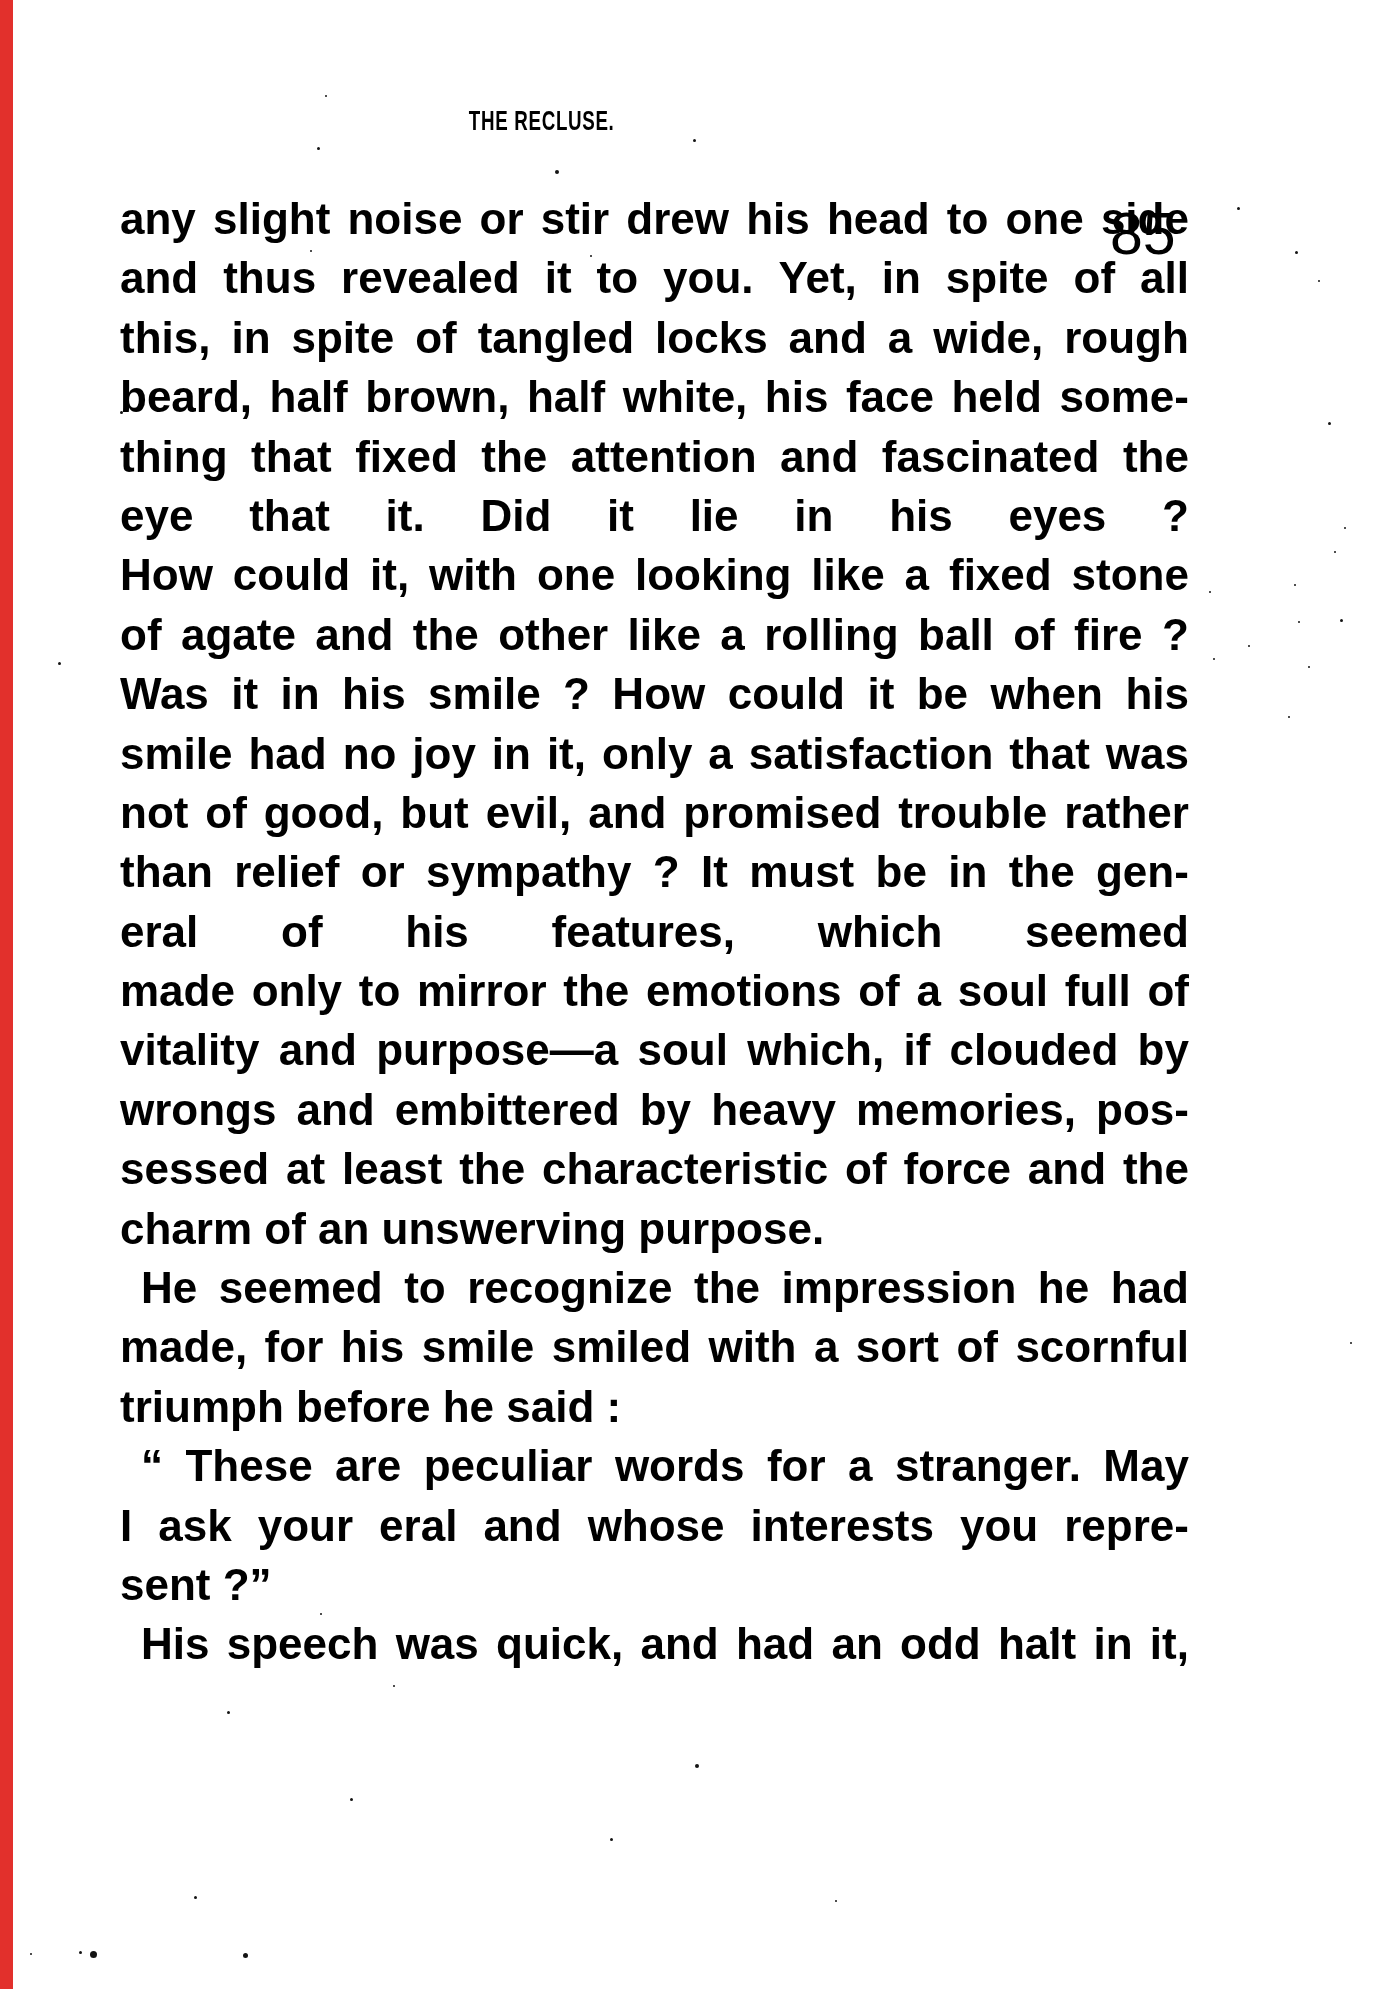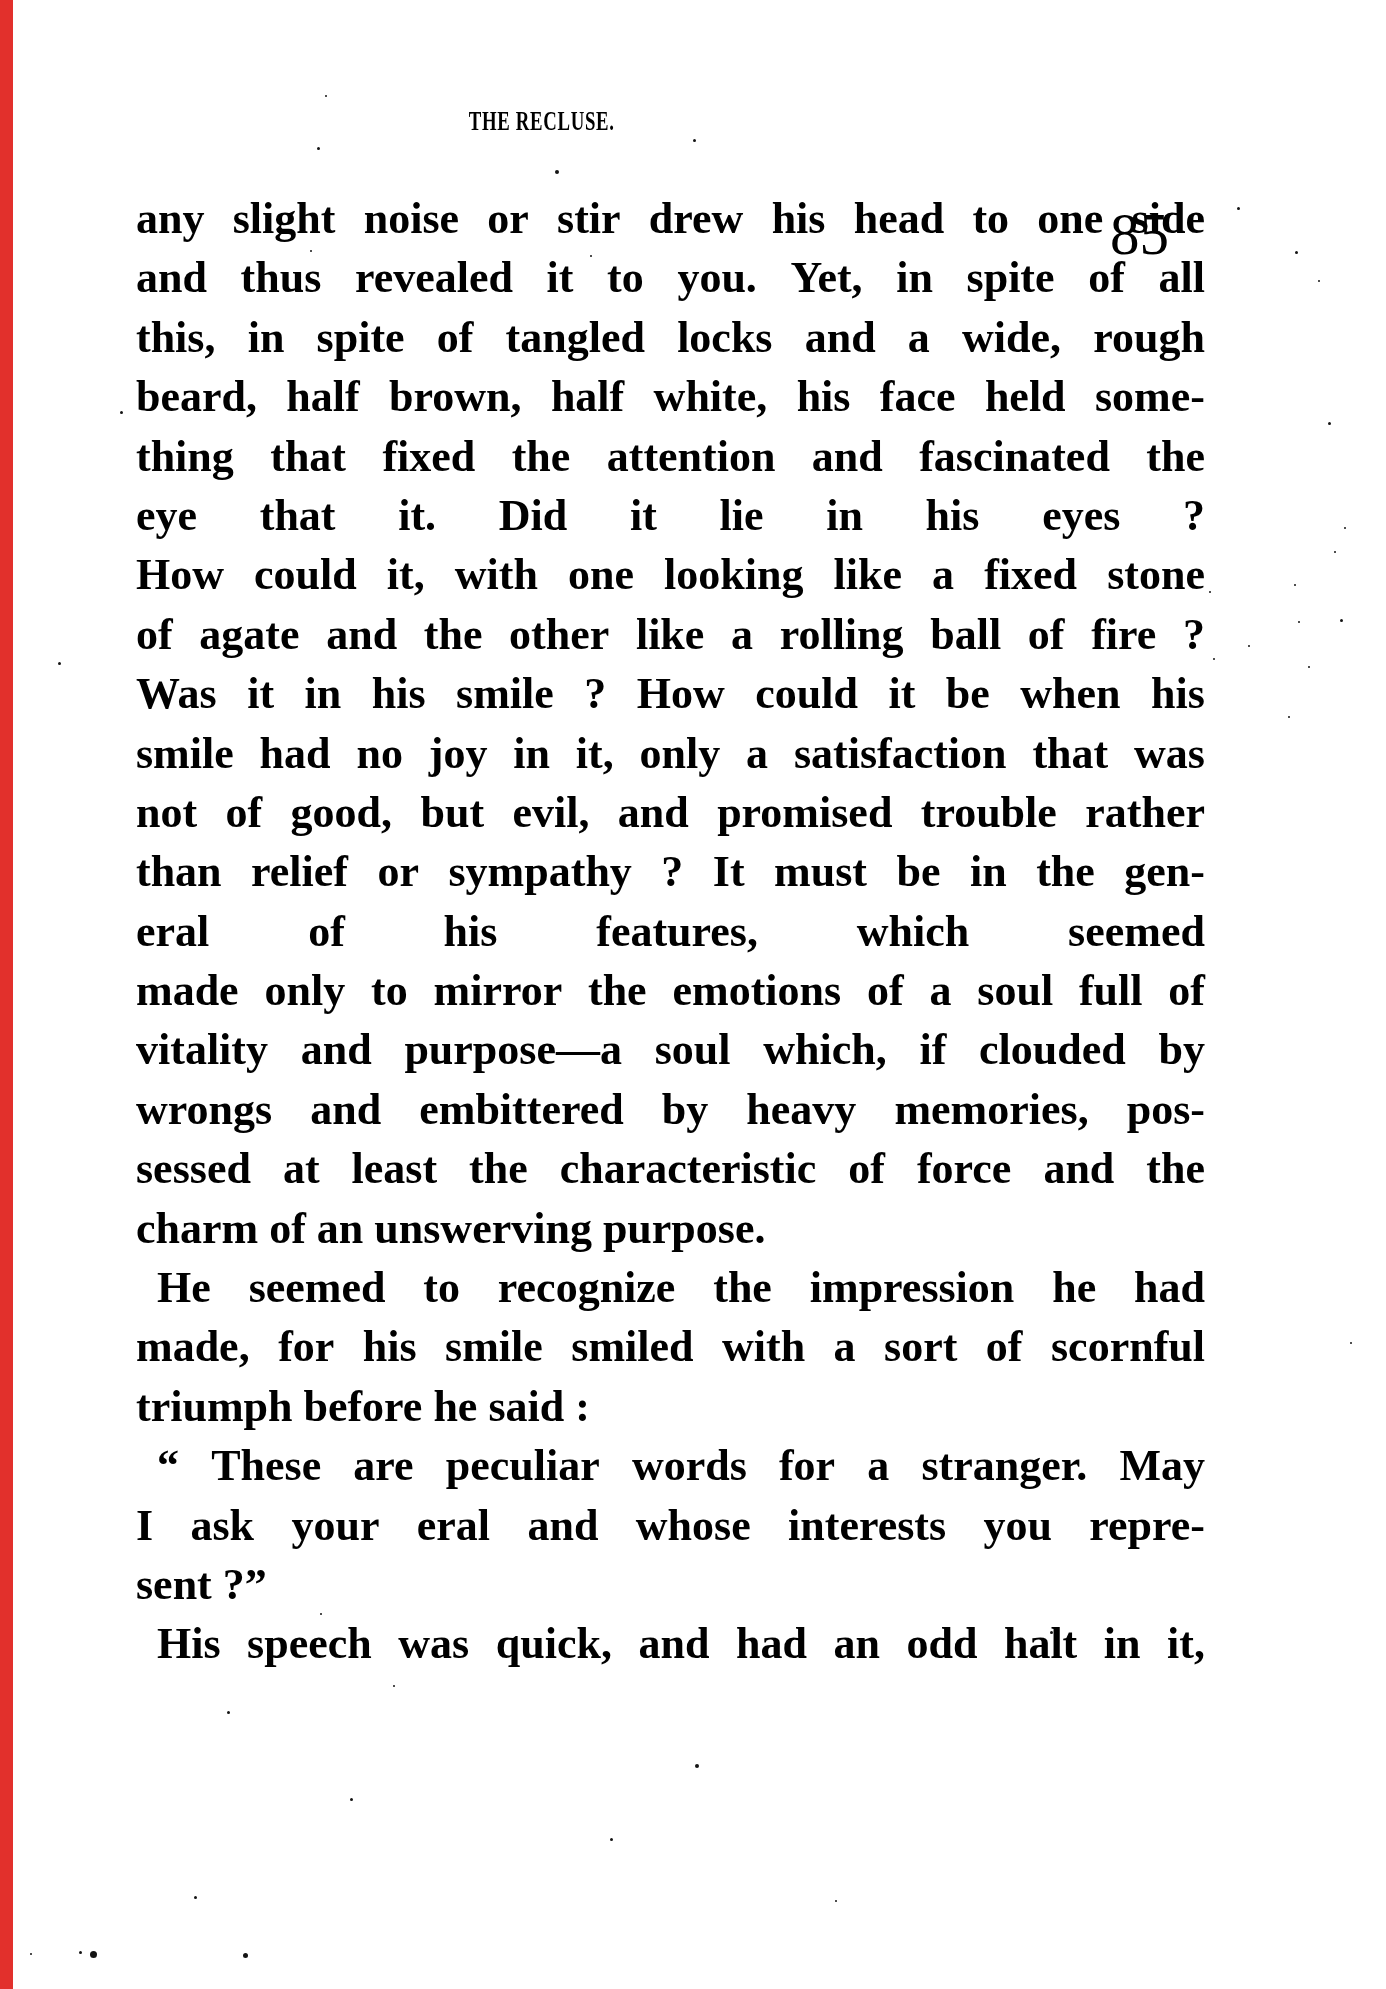--- a/index.html
+++ b/index.html
@@ -6,21 +6,21 @@
     margin: 0;
     padding: 0;
     background: #ffffff;
   }
   .page {
     position: relative;
     width: 1386px;
     height: 1989px;
     background: #ffffff;
     overflow: hidden;
-    font-family: Liberation Serif, serif;
+    font-family: Liberation Sans, sans-serif;
     color: #000;
   }
   .red-edge {
     position: absolute;
     left: 0;
     top: 0;
     width: 13px;
     height: 1989px;
   }
   .running-header {
@@ -56,21 +56,20 @@
   }
   .text-block {
     position: absolute;
     left: 120px;
     top: 189px;
     width: 1069px;
     font-size: 44px;
     font-weight: bold;
     line-height: 59.4px;
     color: #000;
-    margin-left: 16px;
   }
   .line {
     height: 59.4px;
     white-space: nowrap;
   }
   .line.justify {
     display: flex;
     justify-content: space-between;
     white-space: normal;
   }

